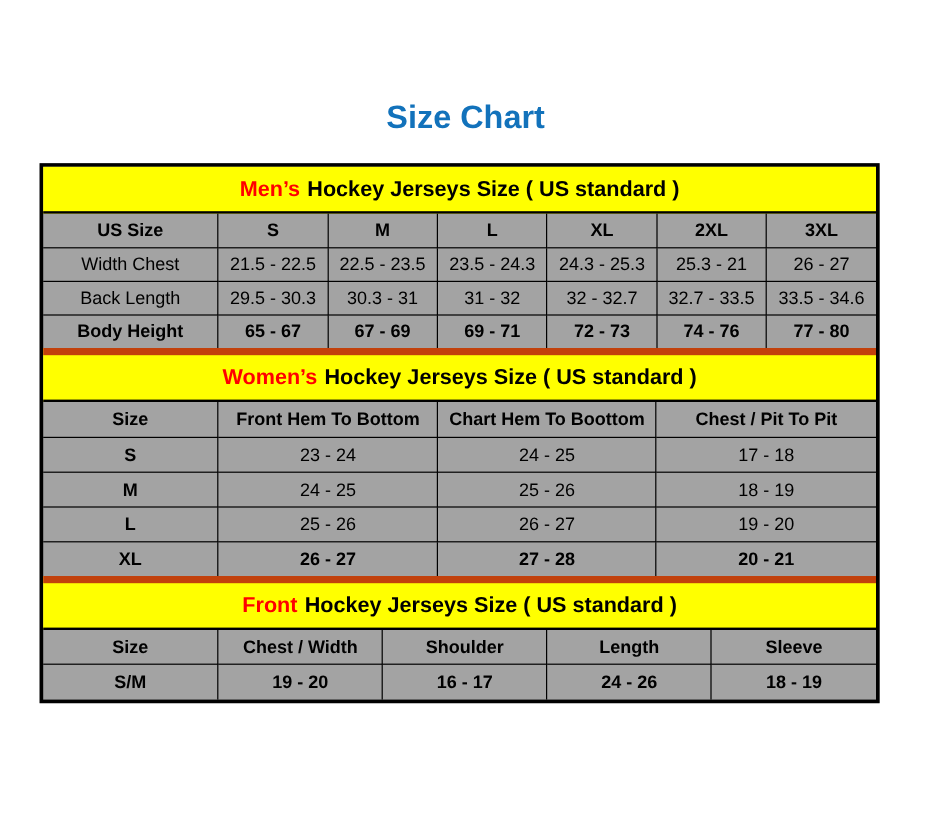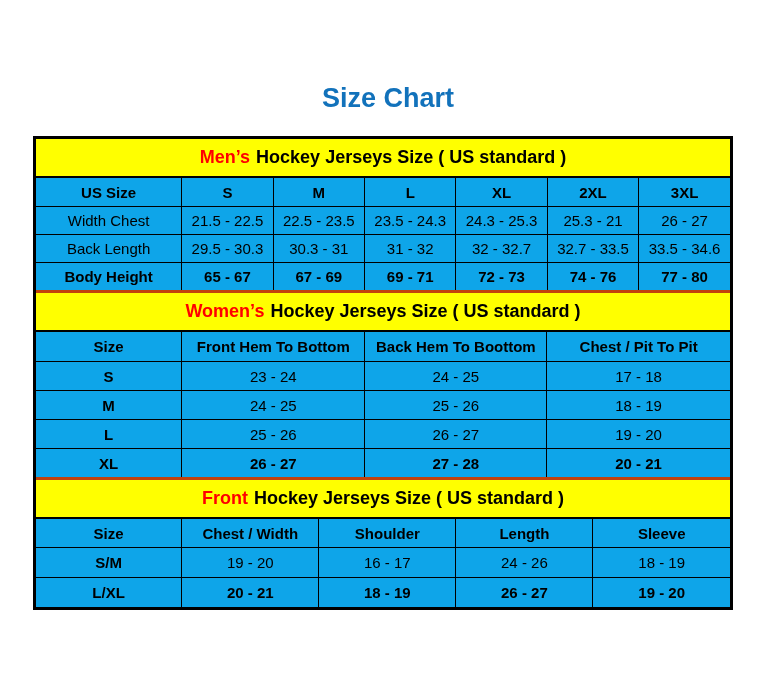--- a/index.html
+++ b/index.html
@@ -18,34 +18,34 @@
     font-size: 27px;
     line-height: 32px;
     font-weight: bold;
     color: #1272BB;
   }
   .chart-wrap {
     width: 700px;
     margin: 22px 0 0 33px;
     border: 3px solid #000;
     box-sizing: border-box;
-    background: #0ea5e9;
+    background: #a3a3a3;
   }
   .band {
     display: flex;
     align-items: center;
     justify-content: center;
     gap: 6px;
     background: #FFFF00;
     height: 37px;
     font-size: 18px;
     font-weight: bold;
     border-bottom: 2px solid #000;
   }
-  .band.mid { border-top: 3px solid #c2410c; }
+  .band.mid { border-top: 6px solid #c2410c; }
   .band .red { color: #FF0000; }
   table.grid {
     width: 100%;
     border-collapse: collapse;
     table-layout: fixed;
   }
   table.grid th, table.grid td {
     border: 1px solid #000;
     text-align: center;
     vertical-align: middle;
@@ -146,21 +146,21 @@
       <col style="width:21%">
         <col style="width:26.4%">
         <col style="width:26.2%">
         <col style="width:26.4%">
     </colgroup>
     <tbody>
         <tr>
       <th>Size</th>
       <th>Front Hem To Bottom</th>
       <th>
-        <span>Back Hem To</span>
+        <span>Chart Hem To</span>
         <span class="misspelled">Boottom</span>
       </th>
       <th>Chest / Pit To Pit</th>
     </tr>
     <tr>
       <td class="label">S</td>
       <td>23 - 24</td>
       <td>24 - 25</td>
       <td>17 - 18</td>
     </tr>
@@ -205,23 +205,16 @@
       <th>Length</th>
       <th>Sleeve</th>
     </tr>
     <tr>
       <td class="label">S/M</td>
       <td>19 - 20</td>
       <td>16 - 17</td>
       <td>24 - 26</td>
       <td>18 - 19</td>
     </tr>
-    <tr>
-      <td class="label">L/XL</td>
-      <td>20 - 21</td>
-      <td>18 - 19</td>
-      <td>26 - 27</td>
-      <td>19 - 20</td>
-    </tr>
   </tbody>
     </table>
 
 </div>
 
 </body></html>

